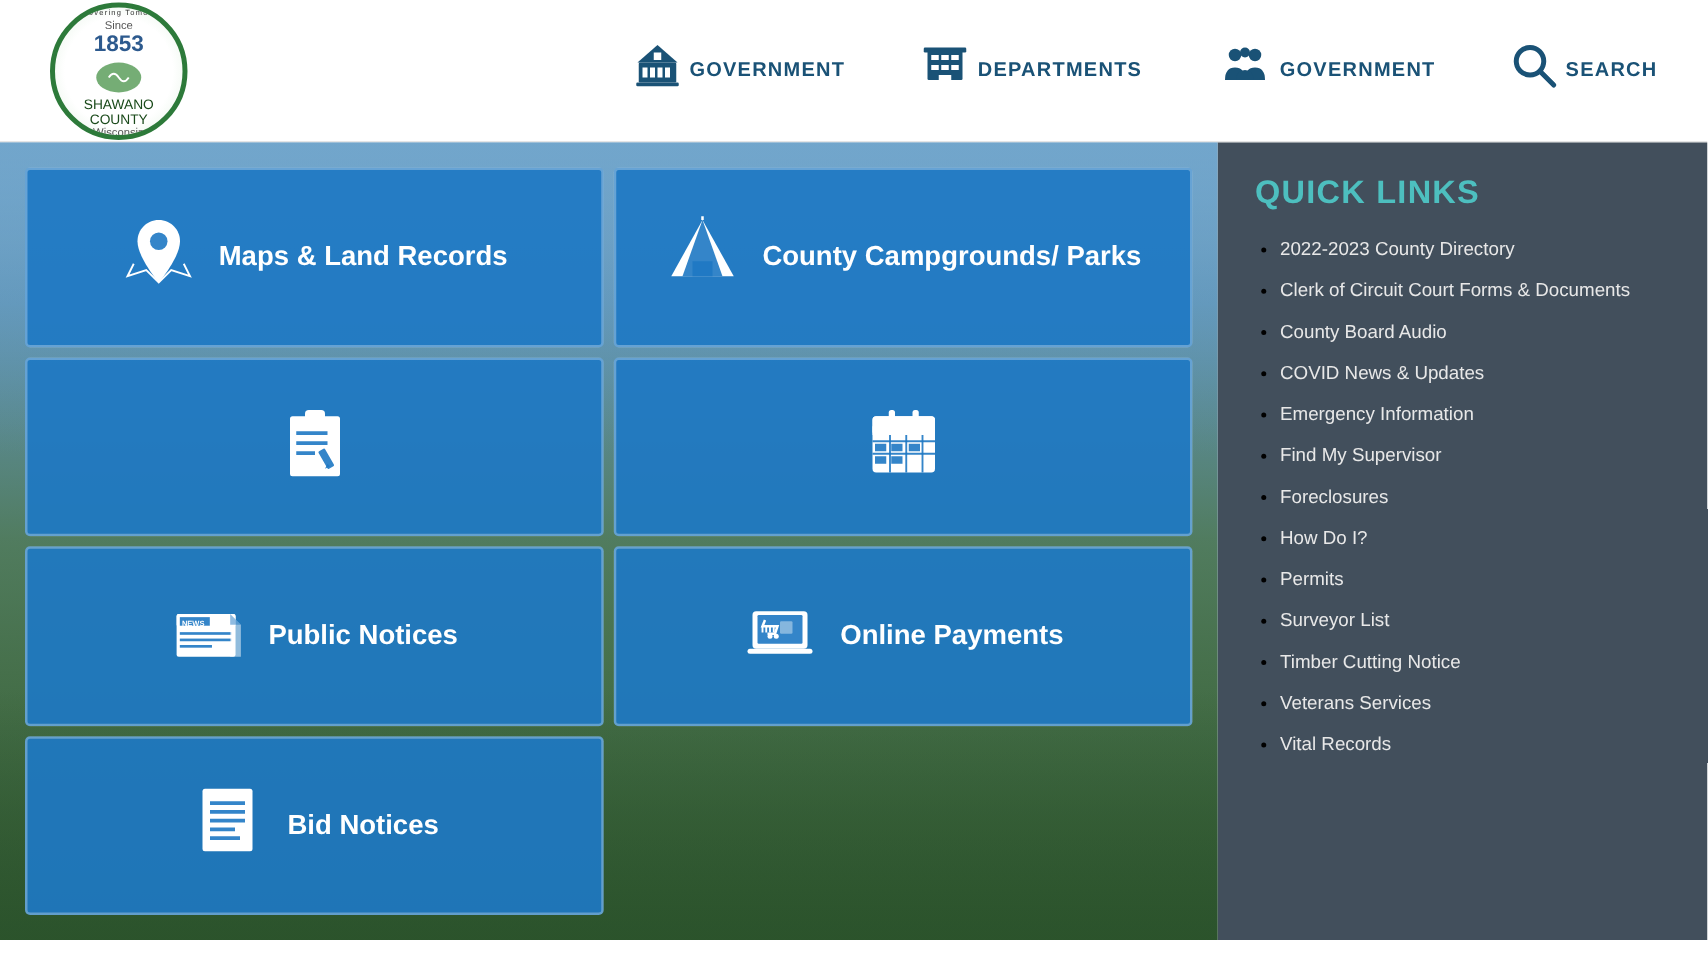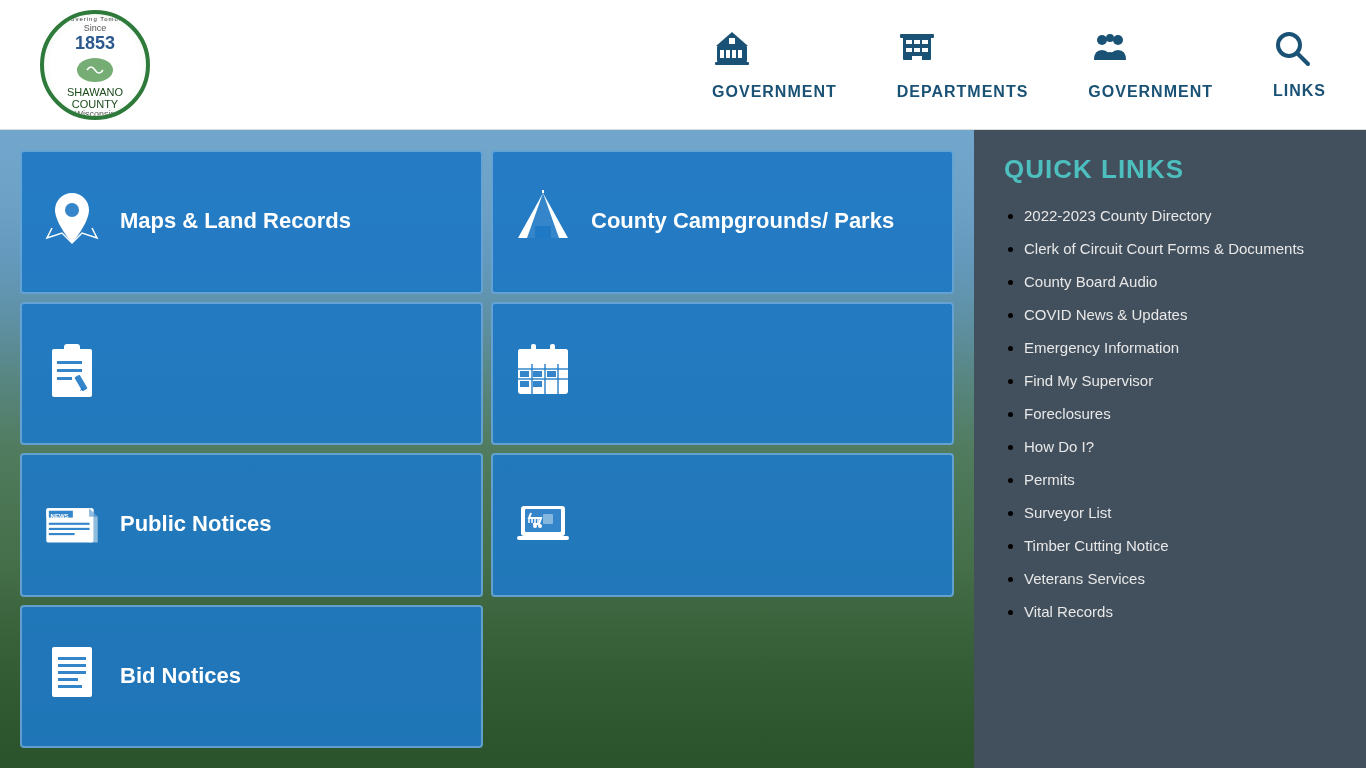--- a/index.html
+++ b/index.html
@@ -4,21 +4,21 @@
   <style>
     * { margin: 0; padding: 0; box-sizing: border-box; }
     body { font-family: Arial, sans-serif; width: 1366px; height: 768px; overflow: hidden; }
 
     
     #header {
       background: #fff;
       display: flex;
       align-items: center;
       padding: 10px 40px;
-      height: 130px;
+      height: 114px;
       border-bottom: 1px solid #ddd;
     }
     #logo-area {
       display: flex;
       align-items: center;
     }
     #logo-circle {
       width: 110px;
       height: 110px;
       border-radius: 50%;
@@ -40,21 +40,22 @@
     #logo-inner .state { font-size: 9px; color: #555; }
 
     #nav {
       display: flex;
       align-items: center;
       margin-left: auto;
       gap: 60px;
     }
     .nav-item {
       display: flex;
-      flex-direction: column;
+      flex-direction: row;
+      align-items: center;
       cursor: pointer;
       color: #1a5276;
       text-decoration: none;
       gap: 6px;
     }
     .nav-item .nav-icon {
       font-size: 36px;
       color: #1a5276;
     }
     .nav-item .nav-label {
@@ -100,20 +101,21 @@
       padding: 20px;
       height: 100%;
     }
 
     .tile {
       background: rgba(30, 120, 195, 0.92);
       border: 2px solid rgba(255,255,255,0.3);
       border-radius: 4px;
       display: flex;
       align-items: center;
+      justify-content: center;
       gap: 18px;
       cursor: pointer;
       padding: 16px 20px;
       text-decoration: none;
       transition: background 0.2s;
     }
 
     .tile-icon {
       font-size: 52px;
       color: #fff;
@@ -245,21 +247,21 @@
       <span class="nav-label">GOVERNMENT</span>
     </a>
 
     <a class="nav-item" href="#">
       <span class="nav-icon">
         <svg width="38" height="38" viewBox="0 0 38 38" fill="none" xmlns="http://www.w3.org/2000/svg">
           <circle cx="16" cy="16" r="11" stroke="#1a5276" stroke-width="4"></circle>
           <line x1="24" y1="24" x2="35" y2="35" stroke="#1a5276" stroke-width="4" stroke-linecap="round"></line>
         </svg>
       </span>
-      <span class="nav-label">LINKS</span>
+      <span class="nav-label">SEARCH</span>
     </a>
   </nav>
 </div>
 
 <div id="main">
 
   <div id="hero">
     <div id="hero-bg"></div>
 
     <div style="position:absolute;bottom:0;left:0;right:0;height:200px;background:linear-gradient(to top, rgba(40,80,40,0.7) 0%, transparent 100%);z-index:1;"></div>
@@ -364,20 +366,21 @@
             <circle cx="22" cy="35" r="2" fill="white"></circle>
             <circle cx="27" cy="35" r="2" fill="white"></circle>
 
             <line x1="16" y1="27" x2="16" y2="32" stroke="white" stroke-width="1.5"></line>
             <line x1="19" y1="27" x2="19" y2="32" stroke="white" stroke-width="1.5"></line>
             <line x1="22" y1="27" x2="22" y2="32" stroke="white" stroke-width="1.5"></line>
             <line x1="25" y1="27" x2="25" y2="32" stroke="white" stroke-width="1.5"></line>
             <rect x="30" y="23" width="10" height="10" rx="1" fill="white" opacity="0.4"></rect>
           </svg>
         </span>
+        <span class="tile-label">Online Payments</span>
       </div>
 
       <div class="tile">
         <span class="tile-icon">
           <svg viewBox="0 0 60 60" fill="white" xmlns="http://www.w3.org/2000/svg">
             <rect x="10" y="5" width="40" height="50" rx="2" fill="white"></rect>
             <rect x="16" y="15" width="28" height="3" fill="rgba(30,120,195,0.9)"></rect>
             <rect x="16" y="22" width="28" height="3" fill="rgba(30,120,195,0.9)"></rect>
             <rect x="16" y="29" width="28" height="3" fill="rgba(30,120,195,0.9)"></rect>
             <rect x="16" y="36" width="20" height="3" fill="rgba(30,120,195,0.9)"></rect>

